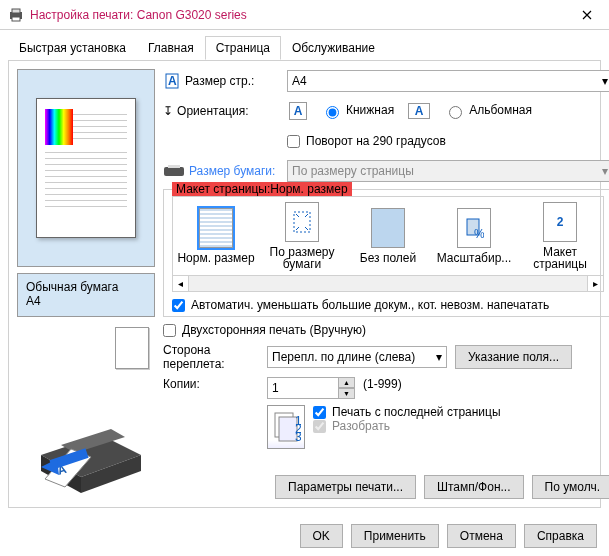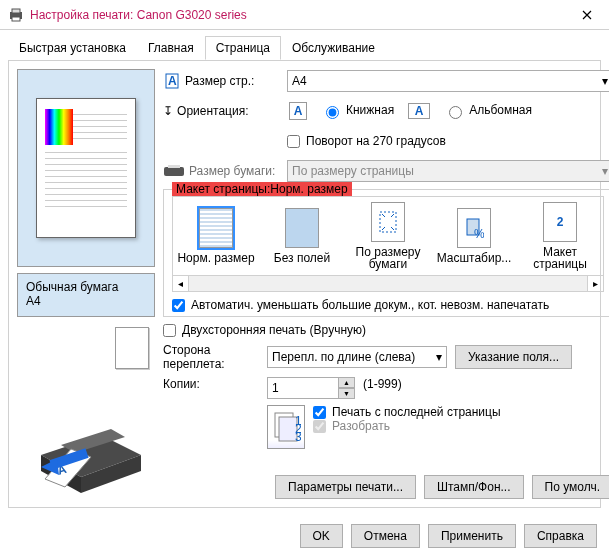--- a/index.html
+++ b/index.html
@@ -18,21 +18,21 @@
 .preview-page { width: 100px; height: 140px; background: #fff; border:1px solid #666; box-shadow: 2px 2px 4px rgba(0,0,0,.25); position:relative; padding:10px 8px; }
 .preview-page .rainbow { width: 28px; height: 36px; background: linear-gradient(90deg,#f0f,#00f,#0ff,#0f0,#ff0,#f80,#f00); float:left; margin:0 4px 2px 0;}
 .preview-page .line { height:1px; background:#ccc; margin:5px 0; clear:none;}
 .paper-caption { border:1px solid #999; background:#d4e6f5; padding:6px 8px; height:44px; }
 .sheet-row { display:flex; justify-content:flex-end; padding:4px 6px; }
 .sheet-box { width:34px; height:42px; border:1px solid #999; background:#fff; box-shadow:1px 1px 0 #ccc; }
 .printer-art { flex:1; display:flex; align-items:flex-end; justify-content:flex-start; padding:4px; }
 .settings-col { flex: 1; display:flex; flex-direction:column; gap:6px; }
 .row { display:flex; align-items:center; gap:8px; min-height:24px;}
 .lbl { display:flex; align-items:center; gap:4px; width:116px; }
-.lbl.gray { color:#737373; }
+.lbl.gray { color:#3b82f6; }
 .select { flex:1; height:22px; border:1px solid #adadad; background:#fff; padding:2px 4px; display:flex; align-items:center; justify-content:space-between; }
 .select.dis { background:#f0f0f0; color:#888; }
 .radio-row { display:flex; align-items:center; gap:14px; padding-left:2px; }
 .radio-row .opt { display:flex; align-items:flex-start; gap:4px; }
 .a-icon { width:18px; height:18px; border:1px solid #999; display:flex; align-items:center; justify-content:center; font-weight:bold; color:#1060c0; background:#fff;}
 .a-icon.h { transform: rotate(0deg);} 
 .group { border:1px solid #d0d0d0; padding:6px 8px 4px; position:relative; }
 .group-title { position:absolute; top:-8px; left:8px; background:#ef4444; padding:0 4px; }
 .layout-strip { display:flex; gap:0; overflow:hidden; border:1px solid #d0d0d0; height:80px; }
 .layout-item { width:86px; display:flex; flex-direction:column; align-items:center; justify-content:center; gap:4px; cursor:pointer; padding:4px 2px;}
@@ -162,21 +162,21 @@
         <label class="opt">
               <input type="radio" name="or" style=""> 
               <span>Альбомная</span>
             </label>
       </div>
     </div>
 
     <div class="row" style="padding-left:124px;">
       <label class="chk-row">
             <input type="checkbox" style=""> 
-            <span>Поворот на 270 градусов</span>
+            <span>Поворот на 290 градусов</span>
           </label>
     </div>
 
     <div class="row">
       <span class="lbl gray">
         <span>
               <svg width="22" height="14">
                 <rect x="1" y="3" width="20" height="9" rx="2" fill="#555"></rect>
                 <rect x="5" y="1" width="12" height="3" fill="#ddd"></rect>
               </svg>
@@ -190,31 +190,31 @@
     </div>
 
     <div class="group">
       <span class="group-title"><span>Макет страницы:</span><span>Норм. размер</span></span>
       <div class="layout-strip">
         <div class="layout-item sel">
               <div class="thumb" style="background:repeating-linear-gradient(#cde 0 2px,#fff 2px 4px)"></div>
               <div class="cap">Норм. размер</div>
             </div>
         <div class="layout-item">
-              <div class="thumb" style="background:#bcd6ee"></div>
-              <div class="cap">Без полей</div>
-            </div>
-        <div class="layout-item">
               <div class="thumb">
                 <svg width="20" height="24">
                   <rect x="2" y="2" width="16" height="20" fill="none" stroke="#1060c0" stroke-dasharray="2"></rect>
                   <path d="M4 4l3 3M16 4l-3 3M4 20l3-3M16 20l-3-3" stroke="#1060c0"></path>
                 </svg>
               </div>
               <div class="cap">По размеру бумаги</div>
+            </div>
+        <div class="layout-item">
+              <div class="thumb" style="background:#bcd6ee"></div>
+              <div class="cap">Без полей</div>
             </div>
         <div class="layout-item">
               <div class="thumb">
                 <svg width="20" height="24">
                   <rect x="3" y="3" width="12" height="16" fill="#cde" stroke="#1060c0"></rect>
                   <text x="10" y="22" font-size="9" fill="#1060c0">%</text>
                 </svg>
               </div>
               <div class="cap">Масштабир...</div>
             </div>
@@ -291,16 +291,16 @@
       <button class="btn">Штамп/Фон...</button>
       <button class="btn">По умолч.</button>
     </div>
   </div>
 
 </div>
 </div>
 
 <div class="dlg-btns">
   <button class="btn">OK</button>
+  <button class="btn">Применить</button>
   <button class="btn">Отмена</button>
-  <button class="btn">Применить</button>
   <button class="btn">Справка</button>
 </div>
 
 </body></html>

